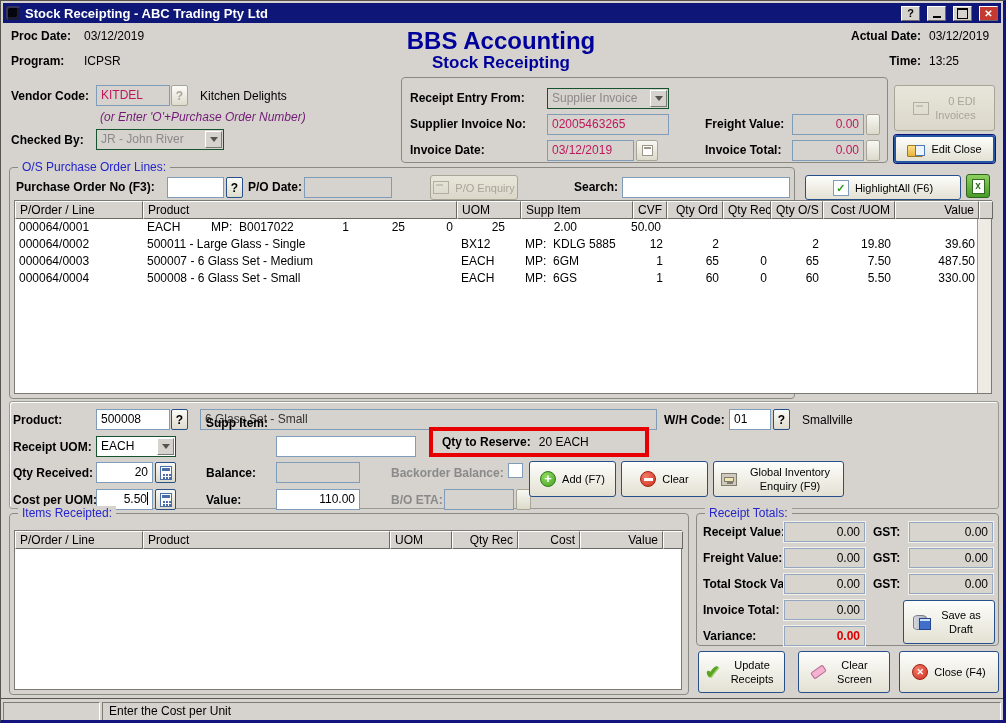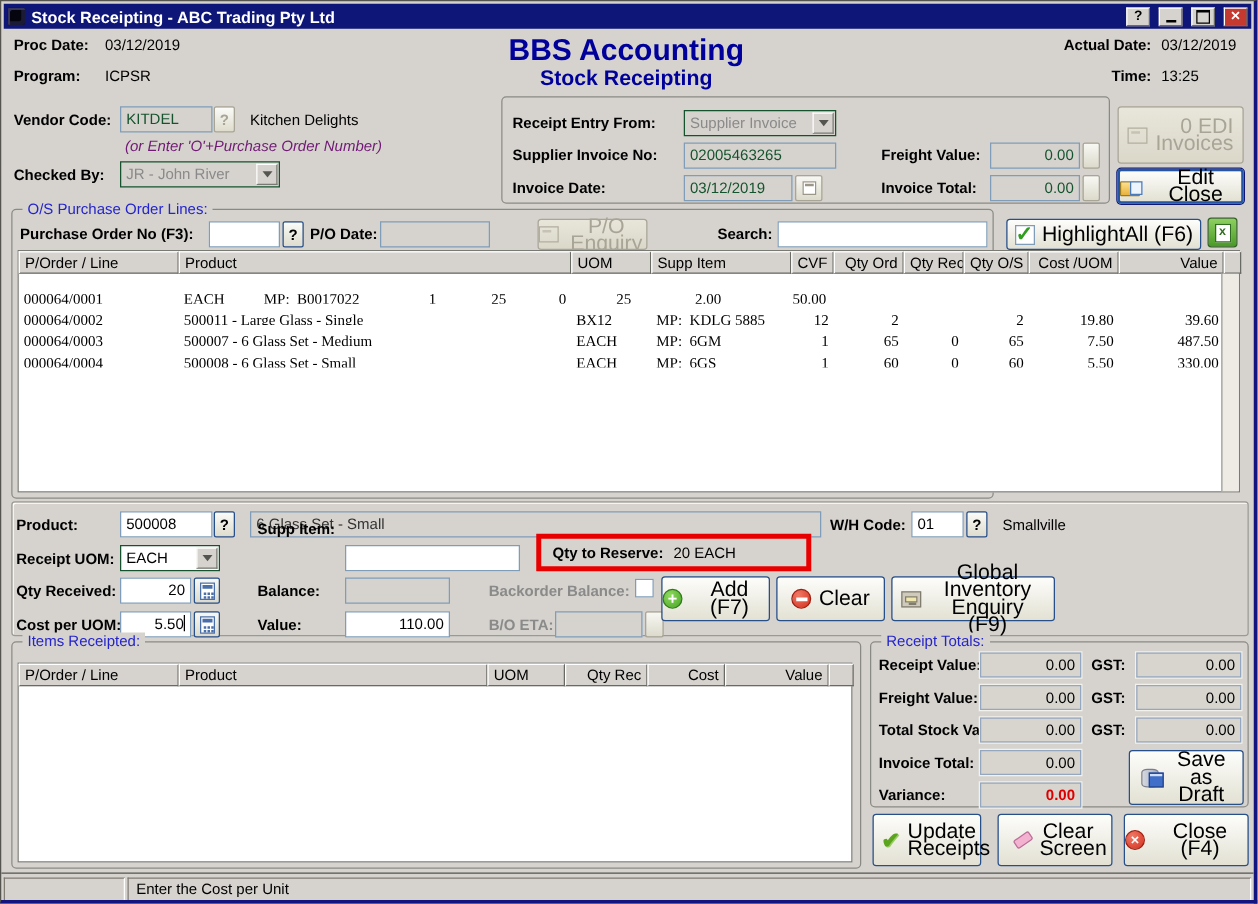--- a/index.html
+++ b/index.html
@@ -19,51 +19,51 @@
   .tbtn.close{background:#c43a30;color:#fff;}
   .g-min::before{content:"";width:8px;height:2px;background:#000;margin-top:8px;}
   .g-max::before{content:"";width:9px;height:8px;border:1px solid #000;border-top-width:2px;}
   .g-x::before{content:"✕";color:#fff;font-size:10px;}
   .lbl{position:absolute;font-weight:bold;white-space:nowrap;}
   .txt{position:absolute;white-space:nowrap;}
   .blue{color:#701a75;}
   .gray{color:#8a8a8a;}
   .field{position:absolute;height:21px;line-height:19px;padding:0 4px;background:#fff;
          border:1px solid #7f9db9;font-size:12px;white-space:pre;overflow:hidden;}
-  .field.dis{background:#d6d3ce;color:#14532d;}
+  .field.dis{background:#d6d3ce;color:#be185d;}
   .field.num{text-align:right;}
   .caret{display:inline-block;width:1px;height:13px;background:#000;vertical-align:-2px;}
   .combo{position:absolute;height:21px;border:1px solid #14532d;background:#fff;
          line-height:19px;padding:0 20px 0 4px;white-space:nowrap;overflow:hidden;}
   .combo.dis{background:#d6d3ce;color:#8a8a8a;}
   .combo .car{position:absolute;top:1px;right:1px;bottom:1px;width:17px;background:#d6d3ce;
         border:1px solid;border-color:#fff #7a7a74 #7a7a74 #fff;display:flex;
         align-items:center;justify-content:center;}
   .combo .car::before{content:"";border:4px solid transparent;border-top:5px solid #55554f;margin-top:4px;}
   .btn{position:absolute;display:flex;align-items:center;justify-content:center;gap:6px;
        border:1px solid #27508a;border-radius:3px;background:linear-gradient(180deg,#fdfdfb,#e3e1d3);
-       font-size:17px;text-align:center;line-height:14px;cursor:default;}
+       font-size:11px;text-align:center;line-height:14px;cursor:default;}
   .btn.dis{border-color:#a9a596;color:#a9a596;background:linear-gradient(180deg,#e8e6da,#dbd8ca);}
   .btn.focus{border:2px solid #2456a4;box-shadow:0 0 0 1px #0e1778;}
   .qbtn{position:absolute;width:17px;height:21px;border:1px solid #27508a;border-radius:2px;
         background:linear-gradient(180deg,#fbfbf8,#dedccd);display:flex;align-items:center;
         justify-content:center;font-weight:bold;font-size:12px;}
   .qbtn.dis{border-color:#a9a596;color:#a9a596;}
   .sqbtn{position:absolute;border:1px solid #27508a;border-radius:2px;
          background:linear-gradient(180deg,#f8f8f4,#dcdacb);display:flex;align-items:center;justify-content:center;}
   .sqbtn.dis{border-color:#a9a596;}
   .group{position:absolute;border:1px solid #8a8a84;border-radius:4px;}
   .legend{position:absolute;top:-8px;left:8px;background:#d6d3ce;padding:0 4px;color:#2424cc;white-space:nowrap;}
   .grid{position:absolute;background:#fff;border:1px solid #7a7a74;}
   .grid-head{display:flex;}
   .gh{height:18px;line-height:16px;padding:0 4px;background:#d6d3ce;flex:none;
       border-top:1px solid #fff;border-left:1px solid #fff;border-right:1px solid #6a6a64;
       border-bottom:1px solid #6a6a64;white-space:pre;overflow:hidden;}
   .gr{display:flex;height:17px;}
-  .gc{line-height:17px;padding:12px 4px;flex:none;white-space:pre;overflow:hidden;font-family:Liberation Serif, serif;}
+  .gc{line-height:17px;padding:0 4px;flex:none;white-space:pre;overflow:hidden;}
   .vscroll{position:absolute;top:18px;right:0;bottom:0;width:14px;background:#edebe4;border-left:1px solid #9a9a94;}
   .chk{position:absolute;width:15px;height:15px;background:#fff;border:1px solid #7f9db9;}
   .redbox{position:absolute;border:4px solid #e80000;display:flex;align-items:center;gap:8px;padding-left:9px;}
   .tot-lbl{position:absolute;font-weight:bold;white-space:nowrap;}
   .tot-box{position:absolute;height:20px;line-height:18px;background:#d8d5ce;border:1px solid #95a7c0;
            box-shadow:0 0 0 1px #f2f1ec;text-align:right;padding:0 4px;}
   .tot-box.red{color:#dd0000;font-weight:bold;}
   
   .i-check{width:16px;height:16px;background:#fff;border:1px solid #7f9db9;display:flex;
            align-items:center;justify-content:center;color:#2f9e1f;font-weight:bold;flex:none;}

